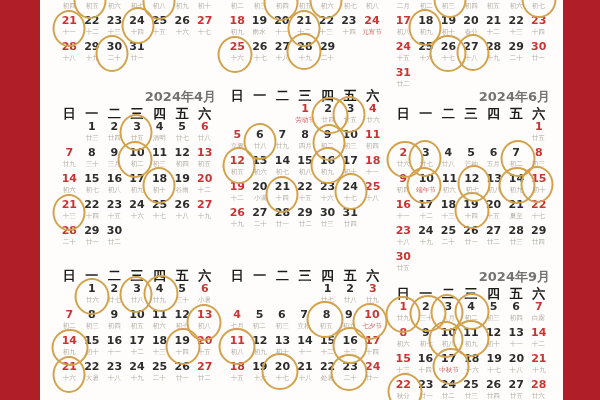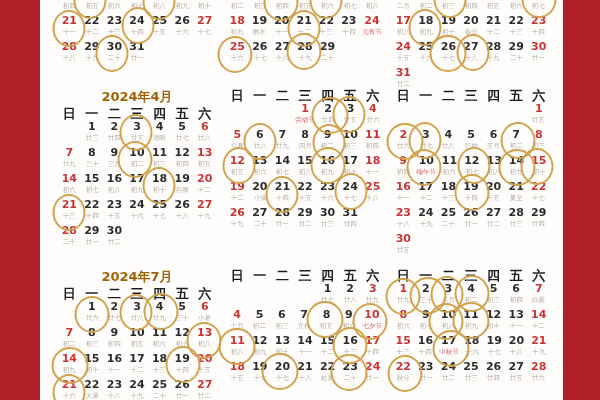--- a/index.html
+++ b/index.html
@@ -2,22 +2,22 @@
 <html><head>
 <meta charset="utf-8">
 <style>
   html,body{margin:0;padding:0;background:#fff;}
   #stage{position:relative;width:600px;height:400px;overflow:hidden;background:#fffdfc;
          font-family:"DejaVu Sans",sans-serif;}
   .sidebar{position:absolute;top:0;height:400px;}
   #bar-left{left:0;width:40px;}
   #bar-right{left:563px;width:37px;}
   .month{position:absolute;width:158px;}
-  .m-title{height:18px;line-height:18px;text-align:center;font-size:13px;font-weight:bold;
-           color:#a16207;font-family:"DejaVu Sans",sans-serif;}
+  .m-title{height:18px;line-height:18px;text-align:right;font-size:13px;font-weight:bold;
+           color:#737373;font-family:"DejaVu Sans",sans-serif;}
   .wk-head{display:flex;height:14px;}
   .wk-head span{flex:1;text-align:center;font-family:"DejaVu Serif","Liberation Serif",serif;
            font-size:13px;line-height:15px;font-weight:bold;color:#1c1c1c;}
   .week{display:flex;height:26px;}
   .cell{flex:1;position:relative;text-align:center;}
   .num{font-size:11px;line-height:13px;font-weight:bold;color:#2d2d2d;}
   .num.red{color:#c73535;}
   .lun{font-size:8px;line-height:11px;color:#b3aca2;transform:scale(.82);transform-origin:center top;white-space:nowrap;}
   .lun.red{color:#d35b5b;}
   .ring{position:absolute;left:50%;top:-5px;width:30px;height:33px;border:2px solid rgba(210,162,76,.9);
@@ -620,20 +620,21 @@
             <div class="lun">廿三</div>
           </div>
           <div class="cell">
             <div class="num">31</div>
             <div class="lun">廿四</div>
           </div>
           <div class="cell"></div>
         </div>
       </div>
       <div class="month" style="left: 392px; top: 88px;">
+        <div class="m-title">2024年6月</div>
         <div class="wk-head">
           <span>日</span>
           <span>一</span>
           <span>二</span>
           <span>三</span>
           <span>四</span>
           <span>五</span>
           <span>六</span>
         </div>
         <div class="week">
@@ -783,21 +784,20 @@
           </div>
           <div class="cell"></div>
           <div class="cell"></div>
           <div class="cell"></div>
           <div class="cell"></div>
           <div class="cell"></div>
           <div class="cell"></div>
         </div>
       </div>
       <div class="month" style="left: 58px; top: 268px;">
-        <div class="m-title">2024年7月</div>
         <div class="wk-head">
           <span>日</span>
           <span>一</span>
           <span>二</span>
           <span>三</span>
           <span>四</span>
           <span>五</span>
           <span>六</span>
         </div>
         <div class="week">
@@ -1044,20 +1044,21 @@
             <div class="num">23</div>
             <div class="lun">二十</div>
           </div>
           <div class="cell">
             <div class="num red" style="color: rgb(199, 53, 53);">24</div>
             <div class="lun">廿一</div>
           </div>
         </div>
       </div>
       <div class="month" style="left: 392px; top: 268px;">
+        <div class="m-title">2024年9月</div>
         <div class="wk-head">
           <span>日</span>
           <span>一</span>
           <span>二</span>
           <span>三</span>
           <span>四</span>
           <span>五</span>
           <span>六</span>
         </div>
         <div class="week">

